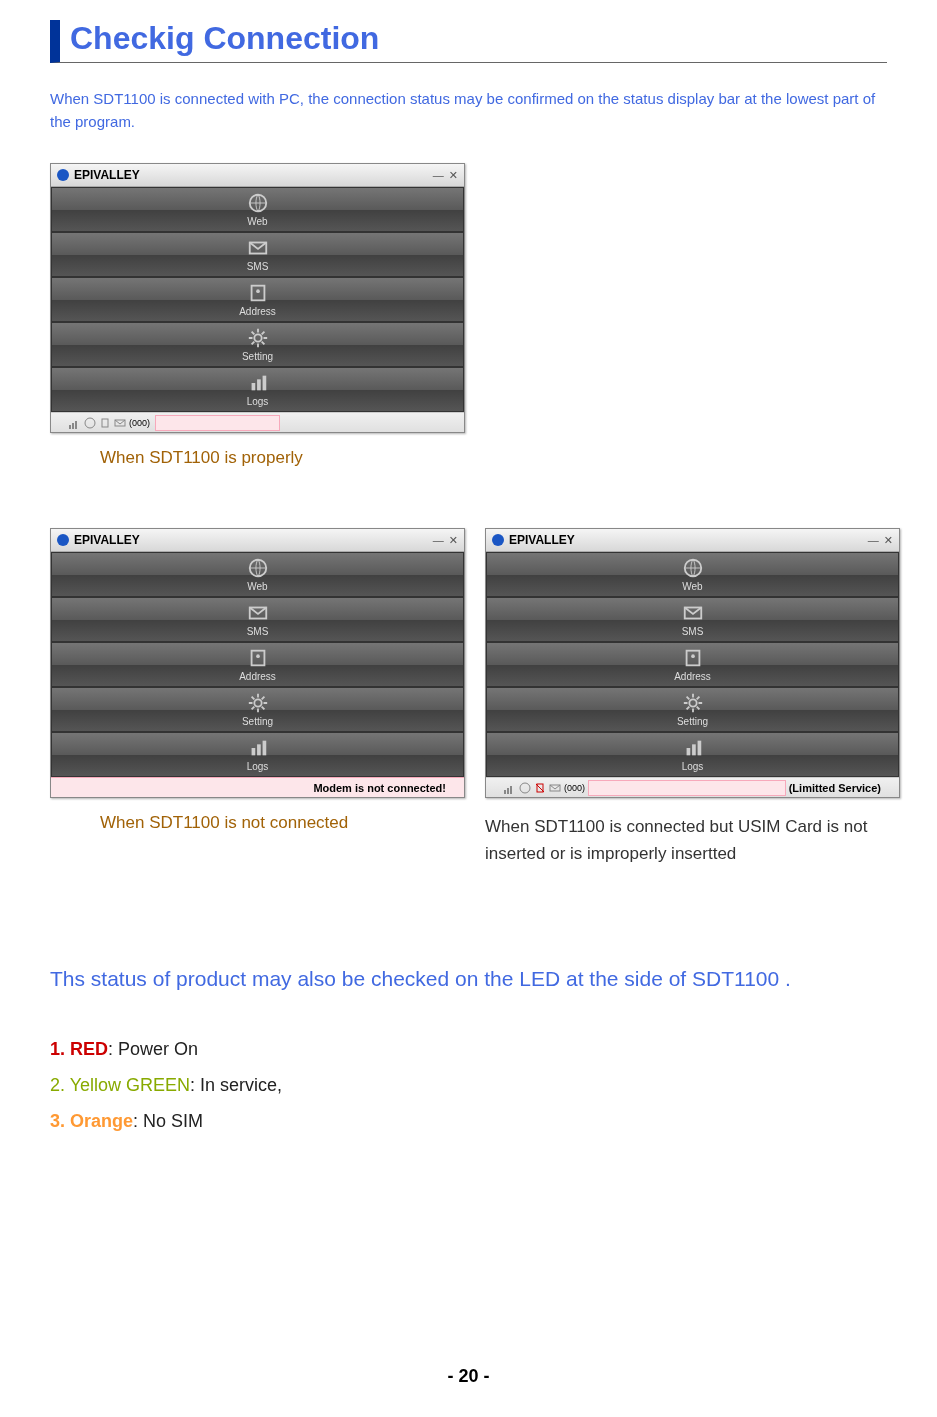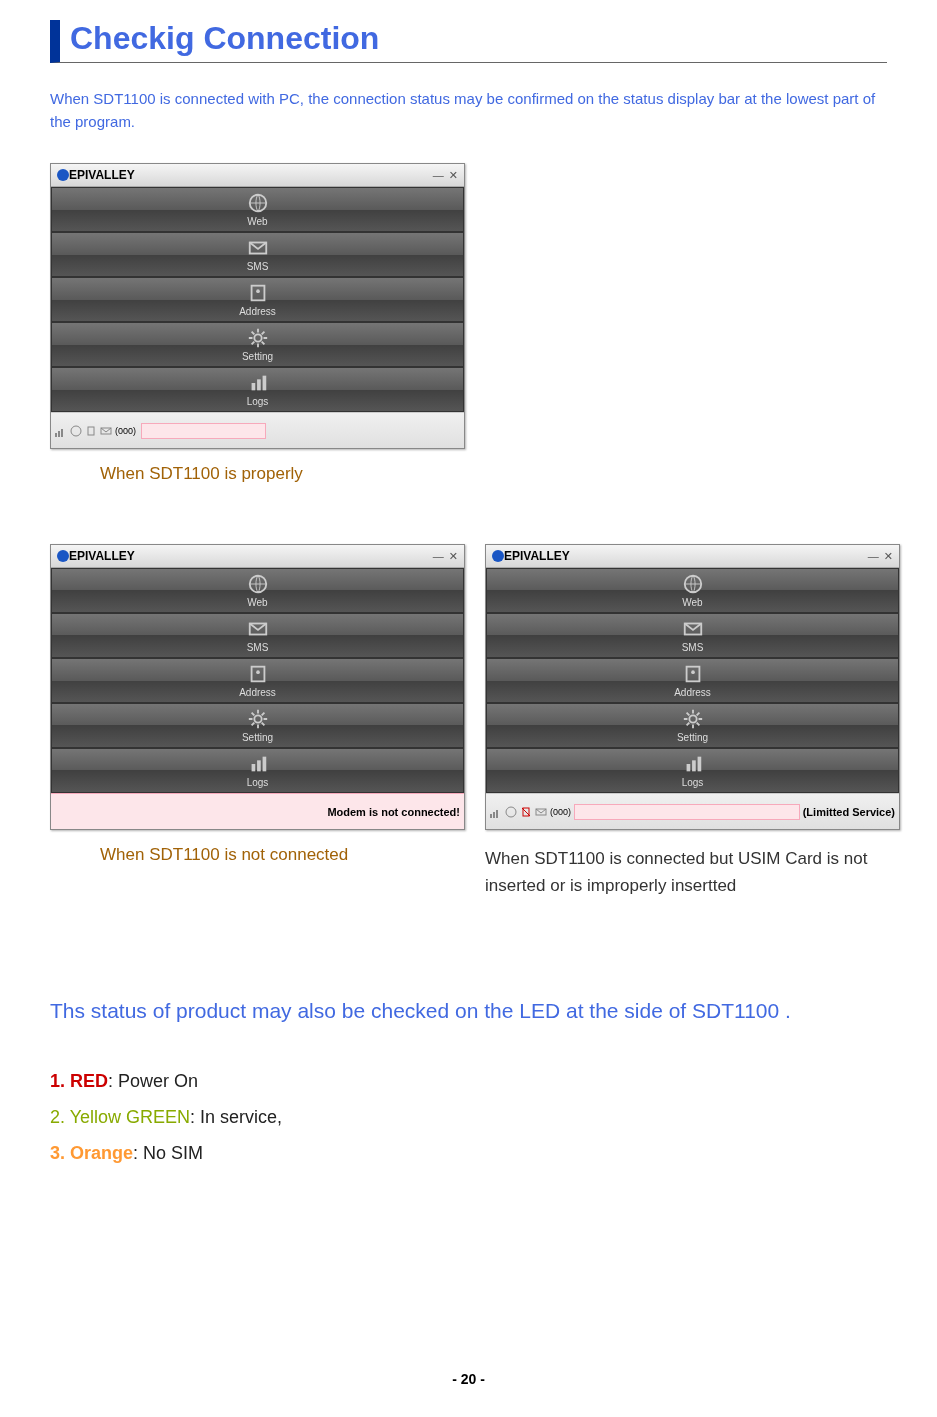--- a/index.html
+++ b/index.html
@@ -50,20 +50,21 @@
       padding: 4px 6px;
       display: flex;
       align-items: center;
       justify-content: space-between;
       border-bottom: 1px solid #aaa;
       font-size: 13px;
     }
     .titlebar-left {
       display: flex;
       align-items: center;
+      gap: 5px;
     }
     .globe-icon {
       width: 12px;
       height: 12px;
       border-radius: 50%;
       background: #1a56c4;
       display: inline-block;
     }
     .titlebar-text {
       font-weight: bold;
@@ -92,25 +93,25 @@
     }
     .toolbar-icon {
       display: block;
       margin: 0 auto 2px;
       width: 26px;
       height: 22px;
     }
     .status-bar {
       display: flex;
       align-items: center;
-      height: 36px;
+      height: 20px;
       background: linear-gradient(to bottom, #f0f0f0, #e0e0e0);
       border-top: 1px solid #ccc;
       font-size: 10px;
-      padding: 0 4px;
+      padding: 0 18px;
       justify-content: space-between;
     }
     .status-left {
       display: flex;
       align-items: center;
       gap: 3px;
     }
     .status-icon-small {
       width: 12px;
       height: 12px;
@@ -160,21 +161,21 @@
     .led-orange { color: #ff9933; font-weight: bold; }
     .led-desc { color: #222; }
     .led-indent { margin-left: 55px; display: block; color: #222; }
     .page-num {
       position: absolute;
       bottom: 30px;
       left: 0;
       right: 0;
       text-align: center;
       font-weight: bold;
-      font-size: 14px;
+      font-size: 18px;
     }
     .status-right-pink {
       background: #fde6ea;
       height: 16px;
       flex: 1;
       border: 1px solid #f7a9bb;
       margin: 0 3px;
       text-align: right;
       padding-right: 3px;
       line-height: 14px;

